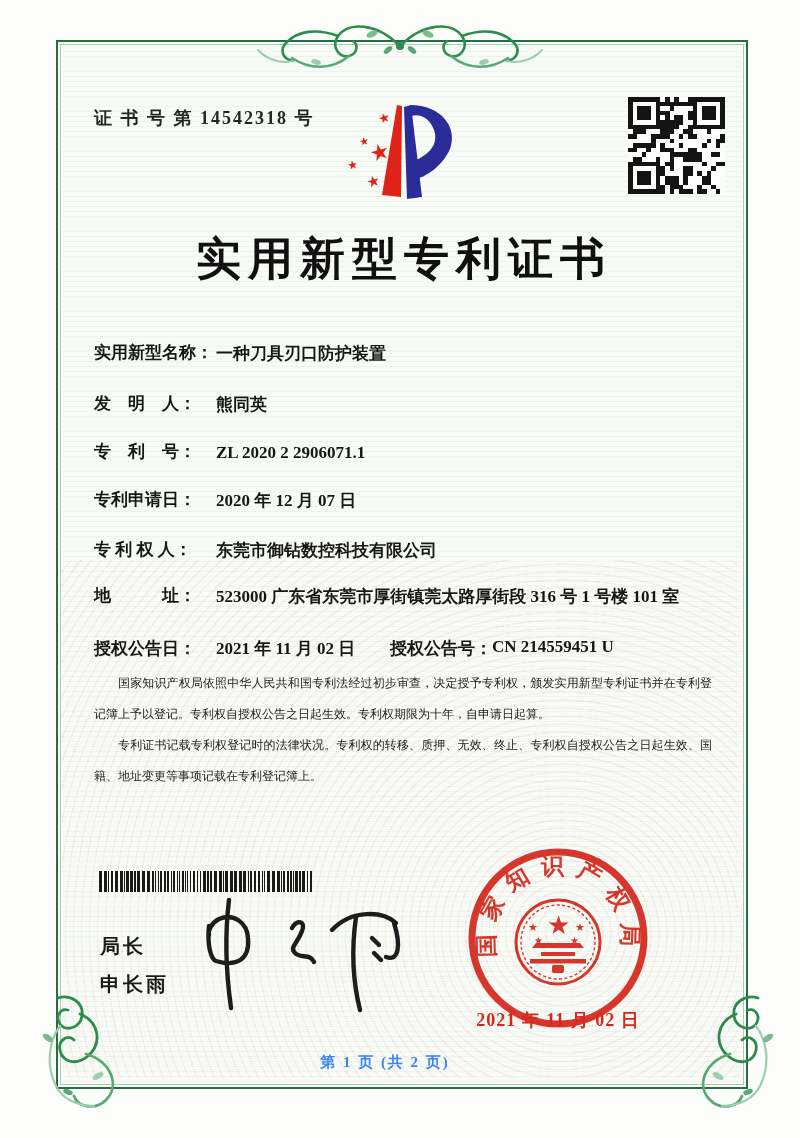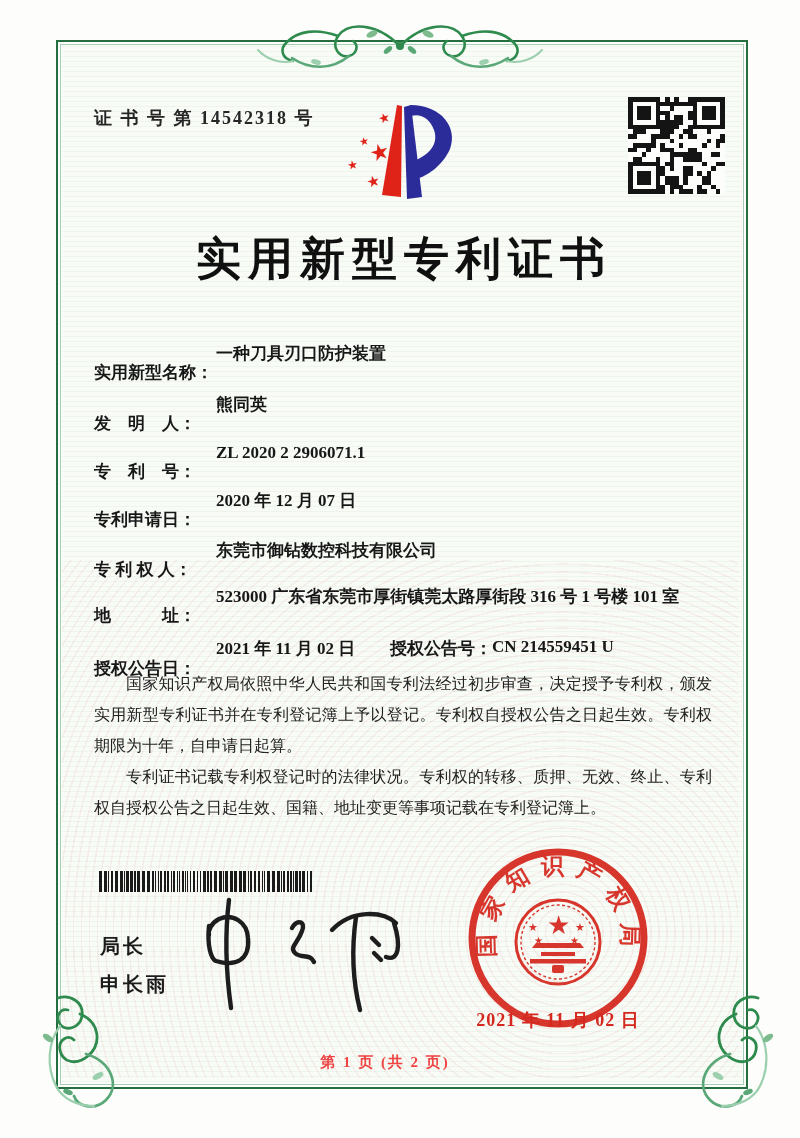--- a/index.html
+++ b/index.html
@@ -44,46 +44,46 @@
   .cert-no{position:absolute;left:94px;top:106px;font-size:18px;letter-spacing:2px;font-weight:600;color:#262626;}
   .logo{position:absolute;left:330px;top:90px;width:140px;height:128px;}
   .qr{position:absolute;left:628px;top:97px;width:97px;height:97px;background:#fdfdfc;}
   .title{
     position:absolute;left:8px;right:0;top:229px;text-align:center;
     font-size:45px;font-weight:700;letter-spacing:7px;color:#101010;
   }
 
   
   .field-row{position:absolute;left:94px;width:626px;font-size:17px;font-weight:600;color:#171717;}
-  .flabel{display:inline-block;width:122px;vertical-align:top;white-space:nowrap;margin-top:20px;}
+  .flabel{display:inline-block;width:122px;vertical-align:top;white-space:nowrap;}
   .fvalue{display:inline-block;vertical-align:top;max-width:498px;line-height:1.55;}
   .fvalue-short{display:inline-block;vertical-align:top;width:172px;}
   .flabel2{display:inline-block;vertical-align:top;white-space:nowrap;margin-left:2px;}
 
   
   .body-text{
     position:absolute;left:94px;top:668px;width:618px;
-    font-size:16px;line-height:31px;text-align:justify;color:#222;font-weight:500;
+    font-size:12px;line-height:31px;text-align:justify;color:#222;font-weight:500;
   }
   .body-text p{margin:0;text-indent:2em;}
 
   
   .barcode{position:absolute;left:99px;top:871px;width:216px;height:21px;}
   .signer-title{position:absolute;left:100px;top:933px;font-size:20px;letter-spacing:3px;font-weight:700;}
   .signer-name{position:absolute;left:100px;top:971px;font-size:20px;letter-spacing:3px;font-weight:600;}
   .signature{position:absolute;left:196px;top:886px;width:226px;height:132px;}
 
   .seal{position:absolute;left:462px;top:842px;width:192px;height:192px;opacity:.93;}
   .seal-date{
     position:absolute;left:462px;top:1008px;width:192px;text-align:center;
     color:#d5281e;font-size:18px;font-weight:700;letter-spacing:1px;
   }
 
   
-  .page-footer{position:absolute;left:0;right:30px;top:1053px;text-align:center;font-size:15px;letter-spacing:2px;font-weight:600;color:#ef4444;}
+  .page-footer{position:absolute;left:0;right:30px;top:1053px;text-align:center;font-size:15px;letter-spacing:2px;font-weight:600;color:#3b82f6;}
   .back-note{position:absolute;left:0;right:70px;top:1098px;text-align:center;font-size:15px;letter-spacing:3px;font-weight:600;color:#2a2a2a;}
 </style>
 </head>
 <body>
 
 <div class="page">
 
   <div class="frame-outer">
     <div class="frame-bg"></div>
     <div class="frame-inner"></div>

